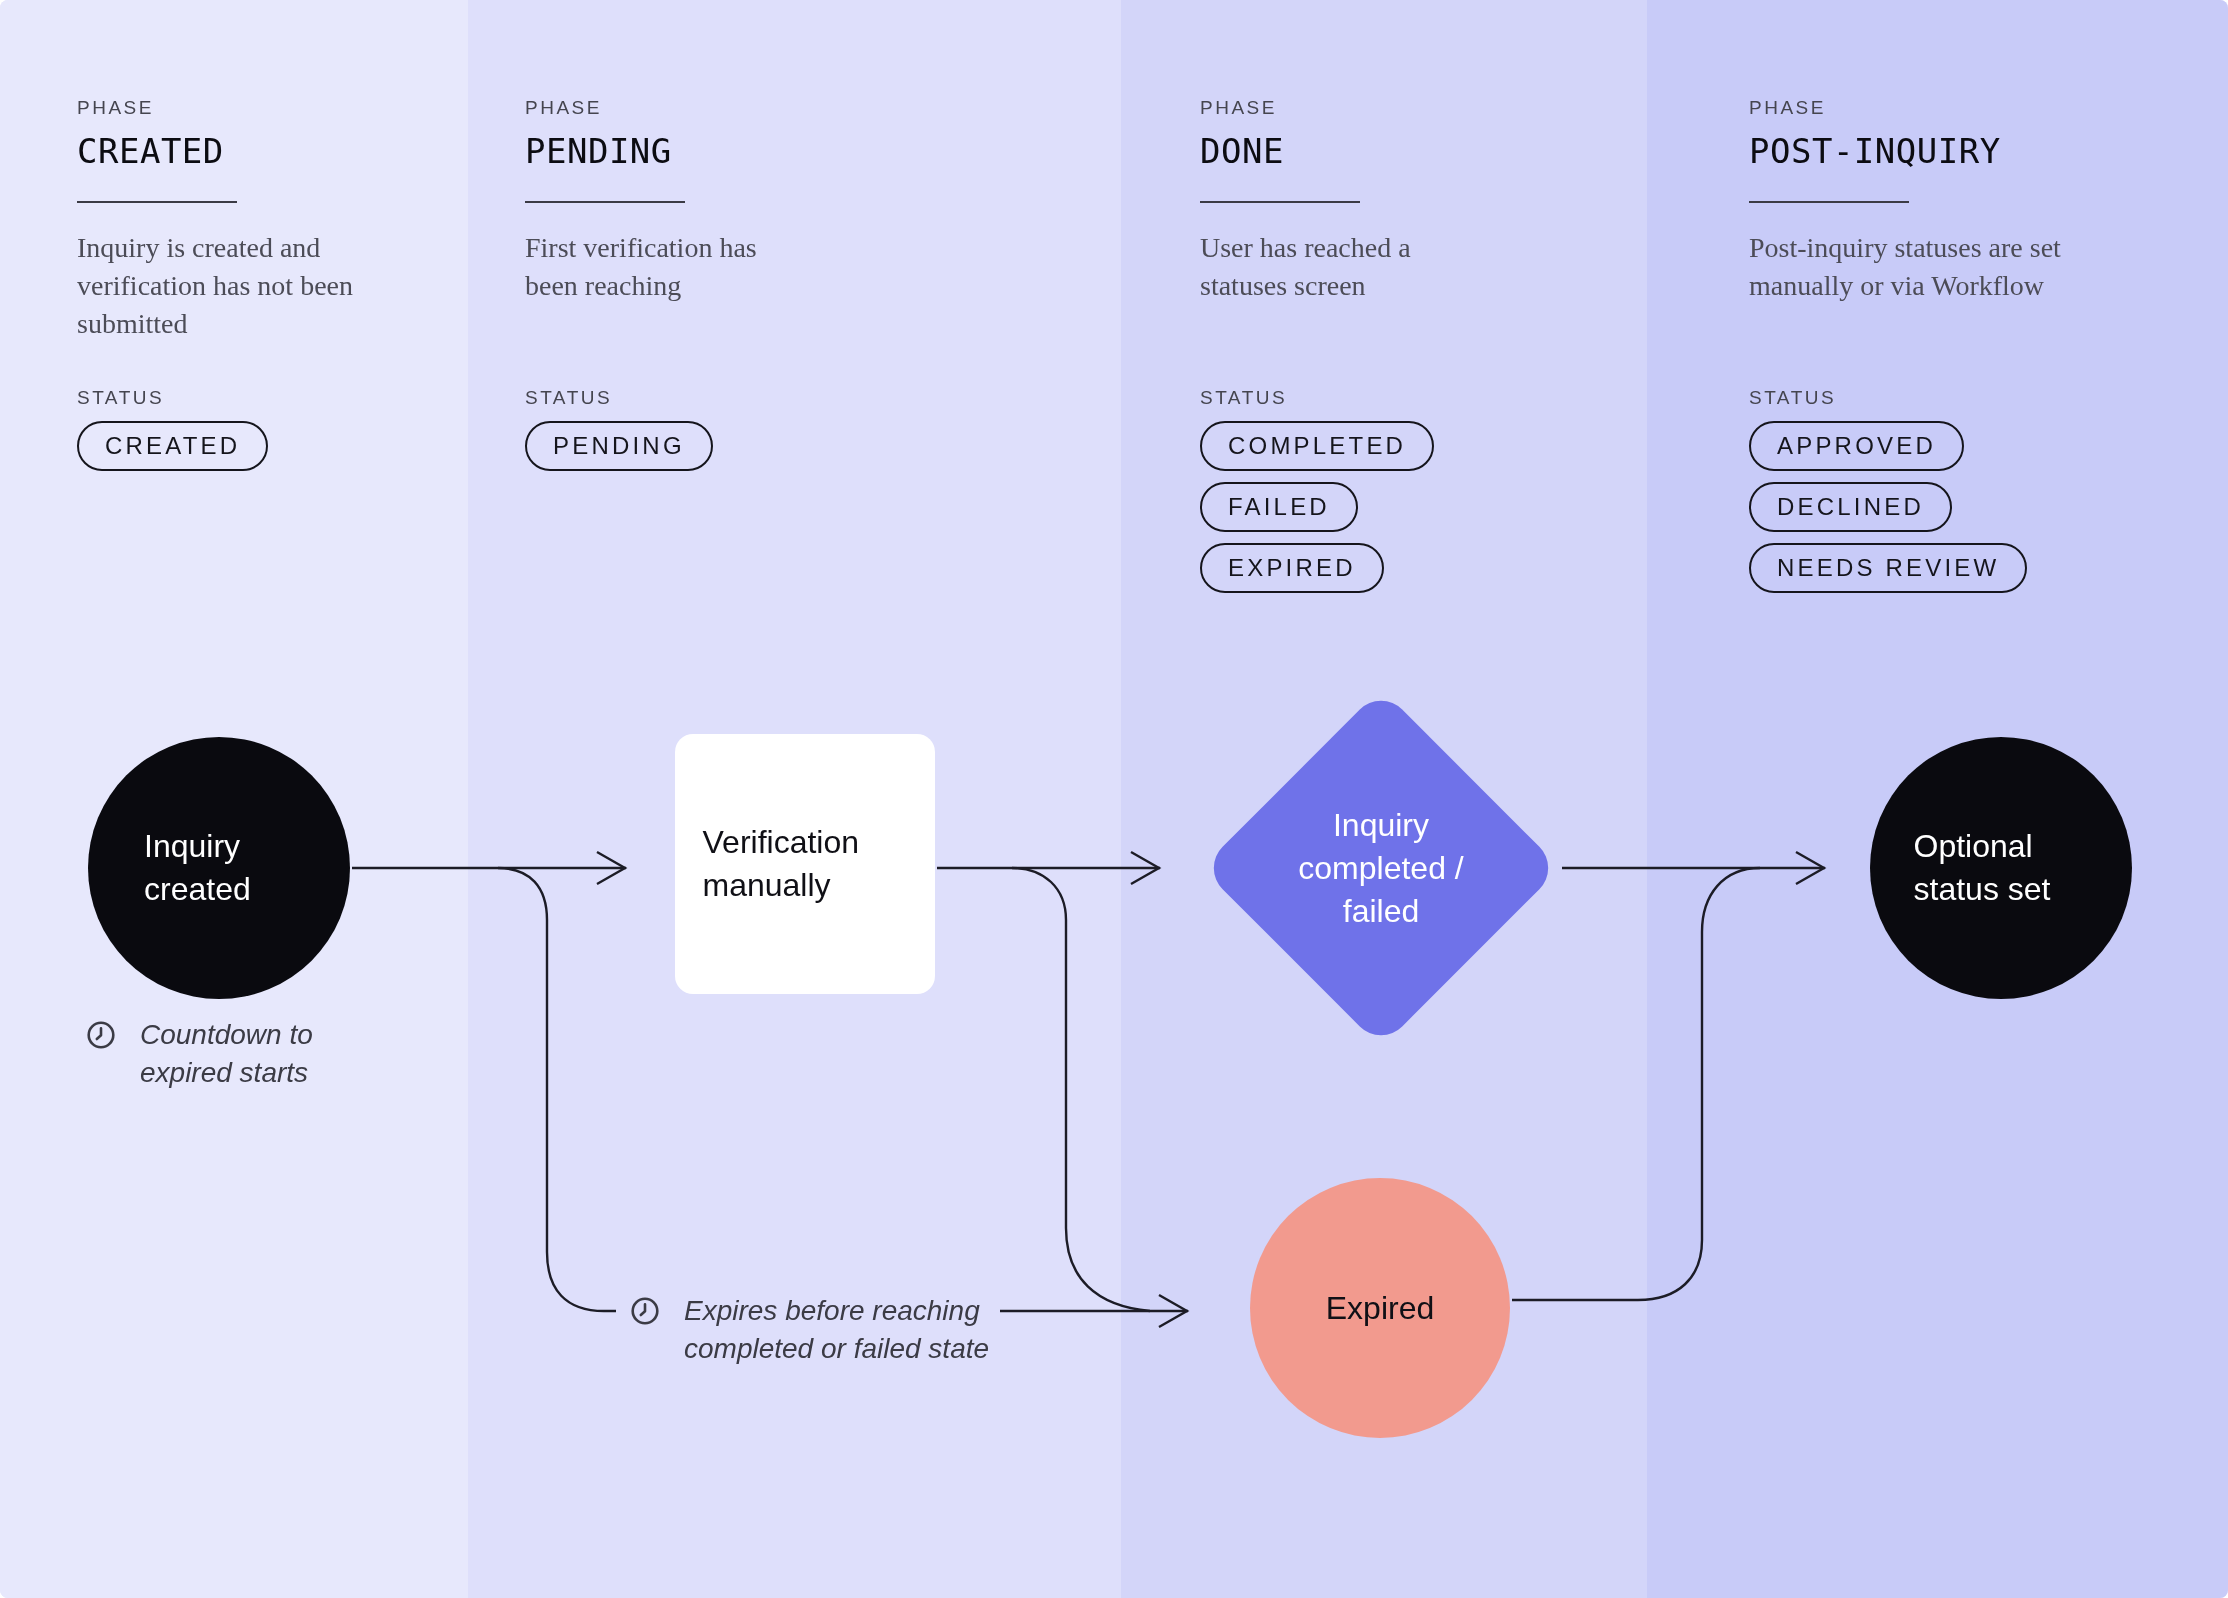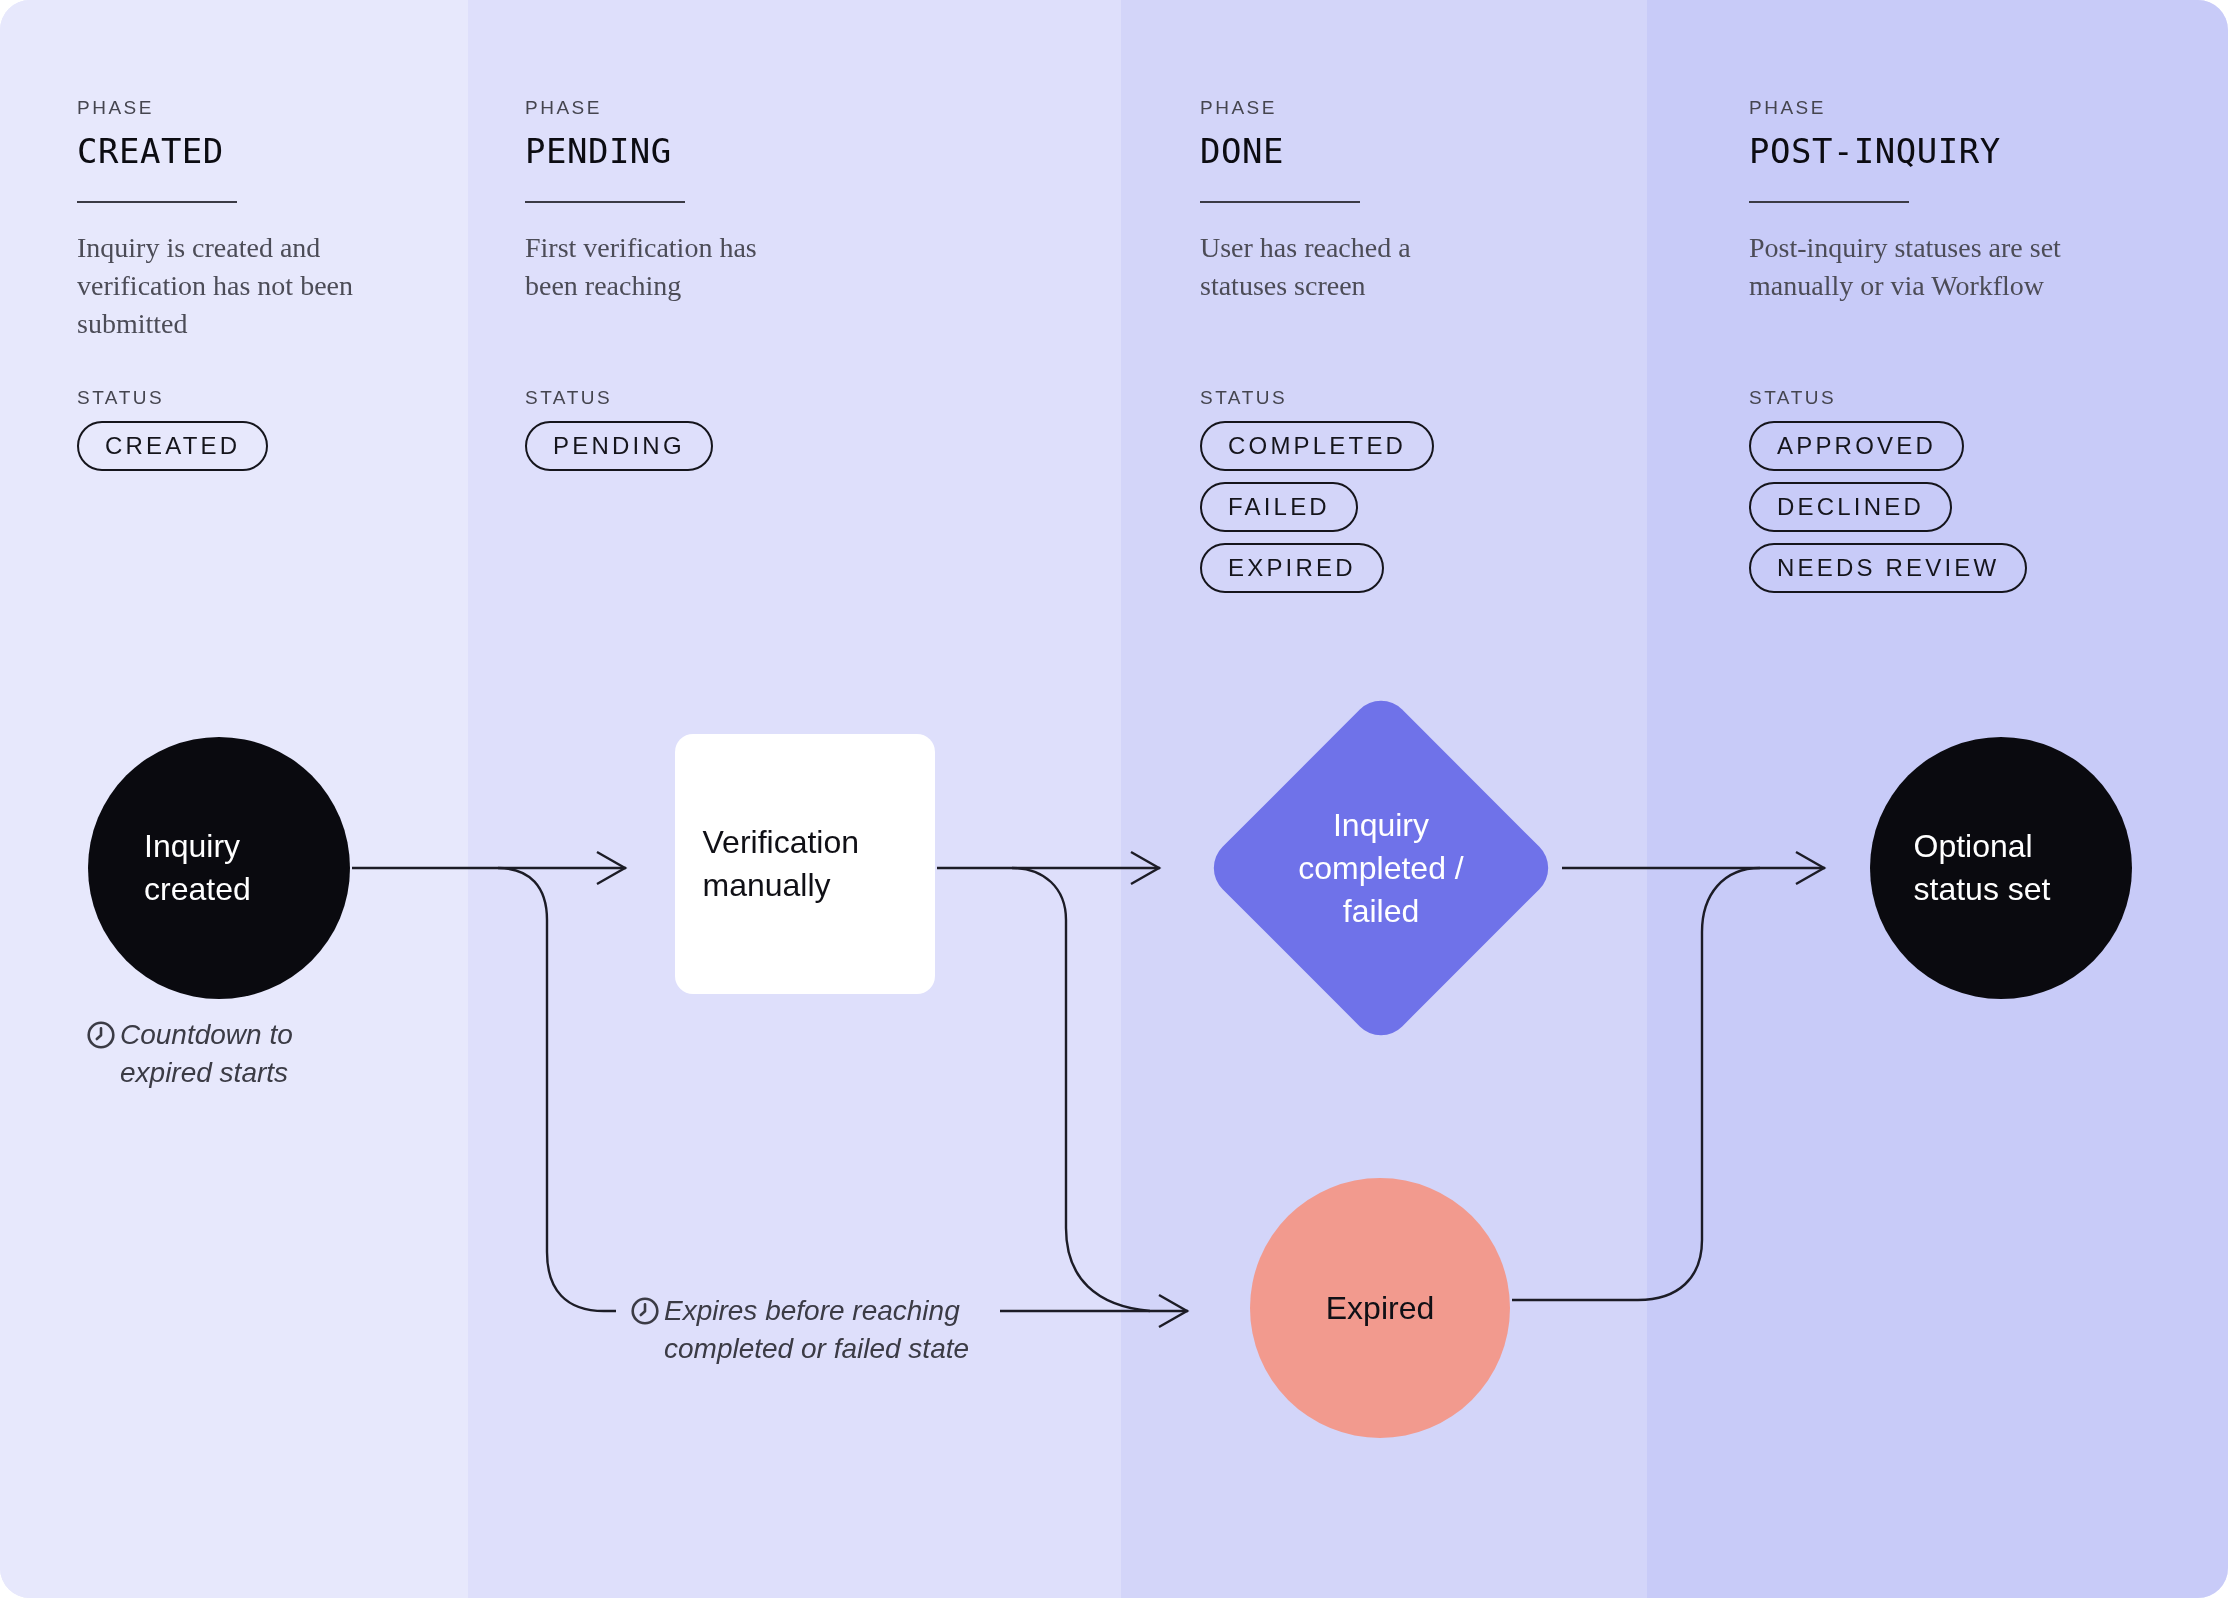--- a/index.html
+++ b/index.html
@@ -5,21 +5,21 @@
   html, body {
     margin: 0;
     padding: 0;
     background: #ffffff;
     font-family: "Liberation Sans", sans-serif;
   }
   .stage {
     position: relative;
     width: 2228px;
     height: 1598px;
-    border-radius: 30px;
+    border-radius: 8px;
     overflow: hidden;
     background: #e7e8fc;
   }
   .col {
     position: absolute;
     top: 0;
     height: 100%;
   }
   .col-1 { left: 0;      width: 468px; }
   .col-2 { left: 468px;  width: 653px; }
@@ -121,21 +121,21 @@
   }
   .w150 { display: inline-block; width: 150px; }
   .w205 { display: inline-block; width: 205px; }
   .w215 { display: inline-block; width: 215px; }
   .w175 { display: inline-block; width: 175px; }
 
   .note {
     position: absolute;
     display: flex;
     align-items: flex-start;
-    gap: 4px;
+    gap: 24px;
     font-style: italic;
     font-size: 28px;
     line-height: 38px;
     color: #3b3b45;
   }
   .note-countdown { left: 86px;  top: 1016px; }
   .note-expires   { left: 630px; top: 1292px; }
   .note .clock { margin-top: 4px; flex: none; color: #3b3b45; }
   .note-line { white-space: nowrap; }
 </style>

